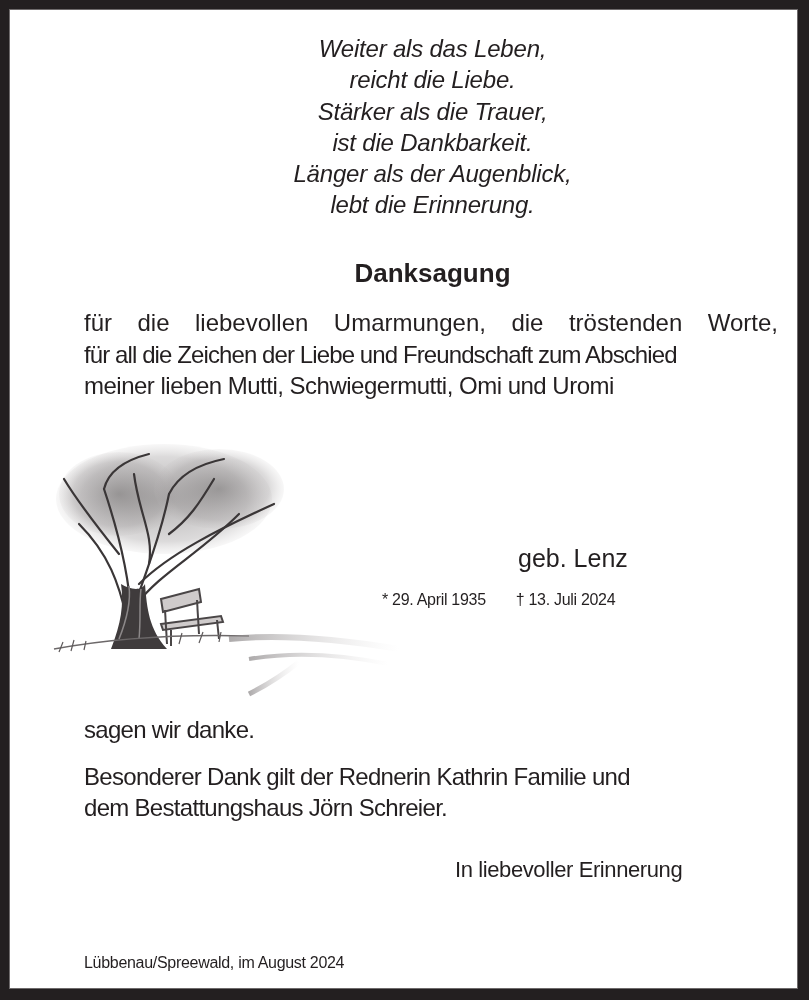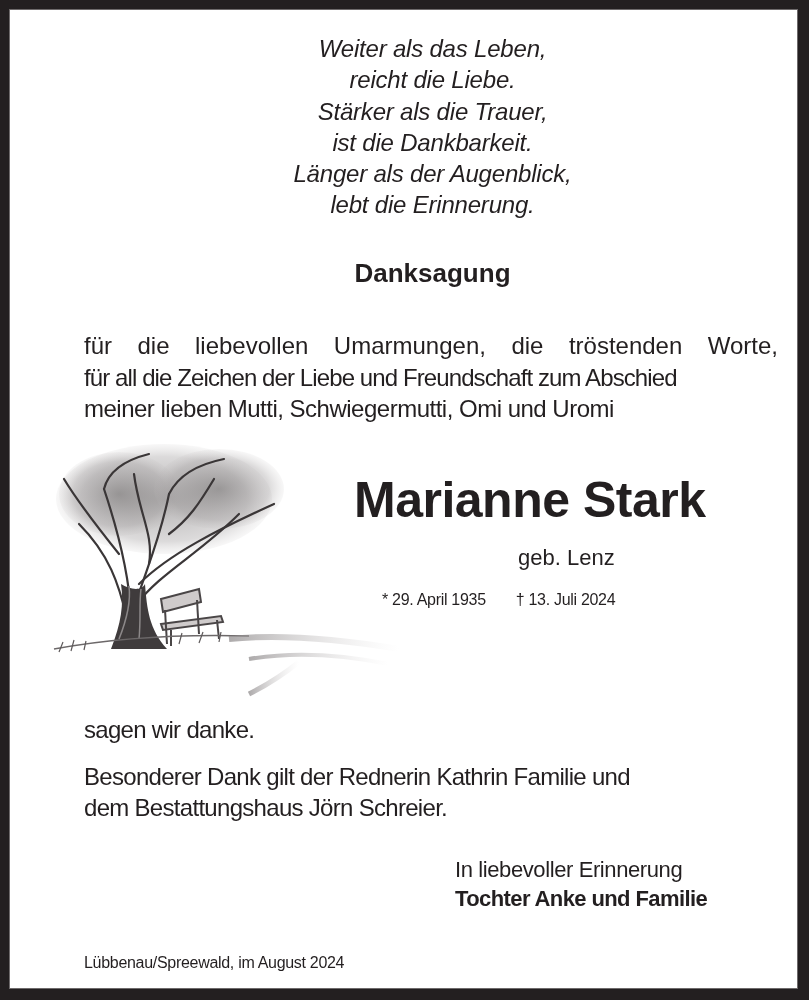--- a/index.html
+++ b/index.html
@@ -41,42 +41,42 @@
       width: 789px;
       top: 248px;
       text-align: center;
       font-weight: bold;
       font-size: 26px;
       line-height: 32px;
     }
     .intro {
       left: 46px;
       width: 694px;
-      top: 321px;
+      top: 298px;
       font-size: 24px;
       line-height: 31.5px;
     }
     .intro .justify {
       text-align: justify;
       text-align-last: justify;
     }
     .intro .l2 { letter-spacing: -0.9px; }
     .intro .l3 { letter-spacing: -0.5px; }
     .name {
       left: 316px;
       top: 460px;
       font-size: 50px;
       font-weight: bold;
       line-height: 62px;
       letter-spacing: -0.5px;
     }
     .maiden {
       left: 480px;
       top: 534px;
-      font-size: 22px;
+      font-size: 25px;
       line-height: 30px;
     }
     .dates {
       left: 344px;
       top: 575px;
       font-size: 16px;
       line-height: 32px;
       letter-spacing: -0.3px;
     }
     .dates .gap { display: inline-block; width: 30px; }
@@ -177,32 +177,30 @@
     </g>
 
     <path d="M5 215 C 60 205, 130 200, 200 202" stroke="#6c6869" stroke-width="1.5" fill="none"></path>
     <path d="M10 218 L 14 208 M 22 217 L 25 206 M 35 216 L 37 207 M 130 210 L 133 199 M 150 209 L 154 198 M 170 208 L 172 198" stroke="#5e5a5b" stroke-width="1.2"></path>
 
     <path d="M180 205 C 230 200, 290 205, 350 215" stroke="url(#pathfade)" stroke-width="6" fill="none"></path>
     <path d="M200 225 C 240 218, 290 220, 340 230" stroke="url(#pathfade)" stroke-width="4" fill="none"></path>
     <path d="M200 260 C 220 250, 235 240, 250 228" stroke="url(#pathfade)" stroke-width="5" fill="none"></path>
   </svg>
 
-  <div class="txt name">Marianne Stark</div>
   <div class="txt maiden">geb. Lenz</div>
   <div class="txt dates">
     <span>* 29. April 1935</span><span class="gap"></span><span>† 13. Juli 2024</span>
   </div>
 
   <div class="txt body-text">
     <div>sagen wir danke.</div>
     <div class="p2">Besonderer Dank gilt der Rednerin Kathrin Familie und</div>
     <div>dem Bestattungshaus Jörn Schreier.</div>
   </div>
 
   <div class="txt closing">
     <div>In liebevoller Erinnerung</div>
-    <div class="family">Tochter Anke und Familie</div>
   </div>
 
   <div class="txt place">Lübbenau/Spreewald, im August 2024</div>
 
 </div>
 
 </body></html>

